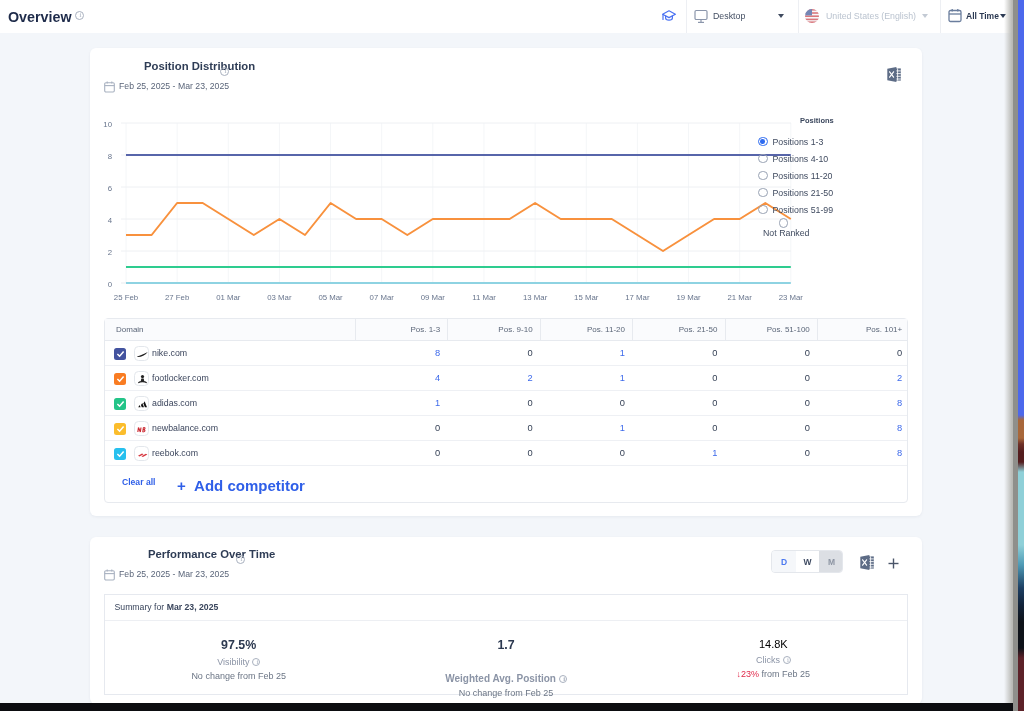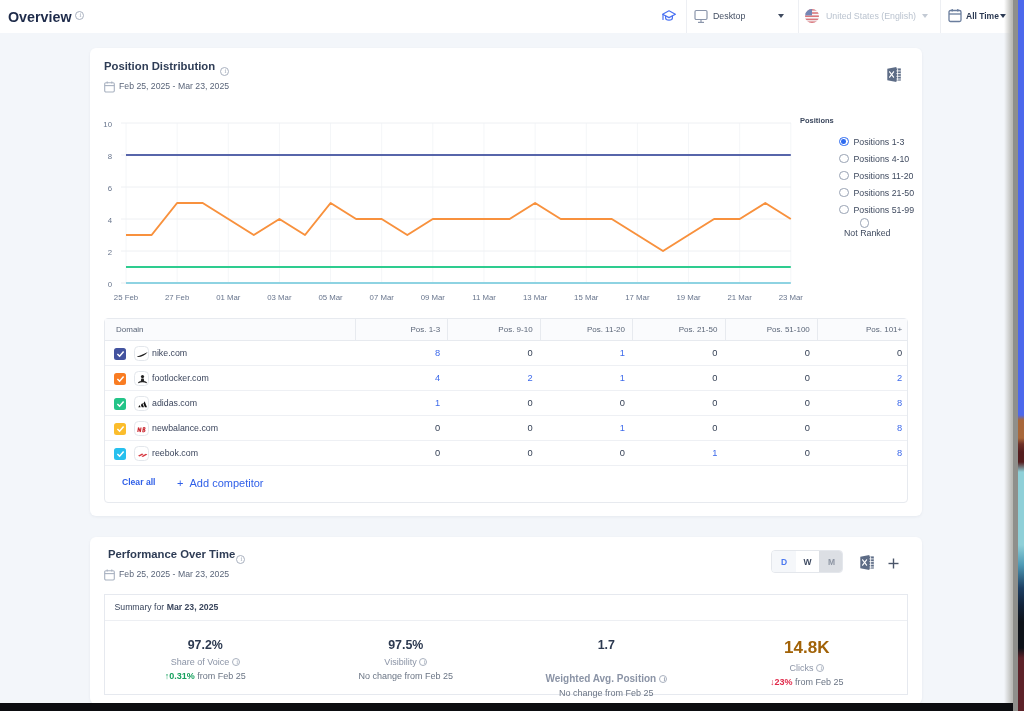--- a/index.html
+++ b/index.html
@@ -8,35 +8,35 @@
 .abs { position:absolute; }
 
 #hdr { position:absolute; left:0; top:0; width:1013px; height:33px; background:#fff; }
 #hdr .title { position:absolute; left:8px; top:9px; font-size:14.3px; font-weight:bold; color:#1e2b4a; }
 .info { display:inline-block; width:9px; height:9px; border:1px solid #a9b1bf; border-radius:50%; position:relative; }
 .info:after { content:"i"; position:absolute; left:0; top:-1px; width:9px; text-align:center; font-size:7px; color:#a9b1bf; font-family:"Liberation Serif",serif; }
 .vsep { position:absolute; top:0; width:1px; height:33px; background:#edeff3; }
 .caret { display:inline-block; width:0; height:0; border-left:3.5px solid transparent; border-right:3.5px solid transparent; border-top:4.5px solid #3f4a5f; }
 
 .card { position:absolute; left:90px; width:832px; background:#fff; border-radius:6px; box-shadow:0 1px 3px rgba(20,30,60,0.06); }
-.cardtitle { font-size:11.3px; font-weight:bold; color:#2e3c55; white-space:nowrap; }
+.cardtitle { font-size:11.3px; font-weight:bold; color:#2e3c55; white-space:nowrap;margin-left:40px; }
 .datetxt { font-size:8.7px; color:#5a6579; white-space:nowrap; }
 
 #tbl { position:absolute; left:14px; top:270px; width:804px; height:185px; border:1px solid #e7eaef; border-radius:4px; }
 .thead { position:absolute; left:0; top:0; width:802px; height:22px; background:#fafbfd; border-bottom:1px solid #e7eaef; }
 .th { position:absolute; top:0; height:22px; line-height:22px; font-size:8px; color:#5b6678; }
 .trow { position:absolute; left:0; width:802px; height:25px; border-bottom:1px solid #eef0f4; }
 .num { position:absolute; top:0; height:25px; line-height:25px; width:92.4px; text-align:right; padding-right:7.2px; font-size:9.3px; color:#333f54; }
 .num.lnk { color:#3d6aeb; }
 .cb { position:absolute; left:9px; top:6.5px; width:12px; height:12px; border-radius:2.5px; }
 .cb svg { position:absolute; left:1.5px; top:2px; width:9px; height:8px; }
 .fav { position:absolute; left:29px; top:5px; width:15px; height:15px; border:1px solid #e3e7ec; border-radius:4.5px; background:#fff; }
 .dmn { position:absolute; left:47px; top:0; height:25px; line-height:25px; font-size:8.8px; color:#3b455c; }
 
-.rrow { position:absolute; left:749px; height:17px; display:flex; align-items:center; }
+.rrow { position:absolute; left:668px; height:17px; display:flex; align-items:center; }
 .radio { width:9.5px; height:9.5px; border:1.2px solid #98a2b3; border-radius:50%; box-sizing:border-box; position:relative; flex:none; }
 .radio.on { border-color:#2e6bf0; }
 .radio.on i { position:absolute; left:50%; top:50%; width:4.6px; height:4.6px; margin:-2.3px 0 0 -2.3px; background:#2e6bf0; border-radius:50%; }
 .rtxt { font-size:8.8px; color:#3f4a5f; margin-left:5px; white-space:nowrap; }
 
 #edgegrad { position:absolute; left:1004px; top:0; width:9px; height:711px; background:linear-gradient(to right, rgba(243,246,250,0), #b9b9b5 90%); }
 #edgegray { position:absolute; left:1013px; top:0; width:5px; height:711px; background:#8f8f8b; }
 #edgecol { position:absolute; left:1018px; top:0; width:6px; height:711px;
   background:linear-gradient(to bottom,
     #4c68ec 0, #4c68ec 415px, #a8673a 420px, #a8673a 438px, #6e3128 444px,
@@ -314,21 +314,21 @@
           <span class="dmn">reebok.com</span>
           <span class="num" style="left:250px;">0</span>
           <span class="num" style="left:342.4px;">0</span>
           <span class="num" style="left:434.8px;">0</span>
           <span class="num lnk" style="left:527.2px;">1</span>
           <span class="num" style="left:619.6px;">0</span>
           <span class="num lnk" style="left:712px;">8</span>
         </div>
       </div>
     <span class="abs" style="left:17px;top:158px;font-size:8.6px;font-weight:bold;color:#2f5fe8;">Clear all</span>
-    <span class="abs" style="left:72px;top:158px;font-size:11px;font-weight:normal;color:#2f5fe8;">+&nbsp;&nbsp;Add competitor</span>
+    <span class="abs" style="left:72px;top:158px;font-size:15px;font-weight:bold;color:#2f5fe8;">+&nbsp;&nbsp;Add competitor</span>
   </div>
 </div>
 
 <div class="card" style="top:537px;height:167px;">
   <span class="cardtitle abs" style="left:18px;top:11px;">Performance Over Time</span>
   <span class="info abs" style="left:146px;top:13px;"></span>
   <svg class="abs" style="left:14px;top:32px;" width="11" height="12" viewBox="0 0 11 12">
     <rect x="0.7" y="1.7" width="9.6" height="9.3" rx="1.2" fill="none" stroke="#a8b1c0" stroke-width="1.1"></rect>
     <line x1="0.7" y1="4.6" x2="10.3" y2="4.6" stroke="#a8b1c0" stroke-width="1.1"></line>
     <line x1="3.2" y1="0.4" x2="3.2" y2="2.6" stroke="#a8b1c0" stroke-width="1.1"></line>
@@ -359,38 +359,33 @@
   <svg class="abs" style="left:798px;top:21px;" width="11" height="11" viewBox="0 0 11 11">
     <line x1="5.5" y1="0.5" x2="5.5" y2="10.5" stroke="#4a5569" stroke-width="1.4"></line>
     <line x1="0.5" y1="5.5" x2="10.5" y2="5.5" stroke="#4a5569" stroke-width="1.4"></line>
   </svg>
   
   <div class="abs" style="left:14px;top:57px;width:804px;height:101px;border:1px solid #e6e9ef;border-radius:0;">
     <span class="abs" style="left:9.5px;top:7px;font-size:8.7px;color:#39455c;white-space:nowrap;">Summary for <b>Mar 23, 2025</b></span>
     <div class="abs" style="left:0;top:25px;width:802px;height:1px;background:#edeff3;"></div>
     <div class="abs" style="left:0;top:29px;width:802px;height:71px;display:flex;">
       <div style="flex:1;text-align:center;padding-top:14px;">
-        <div style="font-size:12.4px;font-weight:bold;color:#2c3950;">97.2%</div>
-        <div style="font-size:9px;color:#8b94a6;margin-top:4.5px;">Share of Voice <span class="info" style="width:8px;height:8px;vertical-align:-1px;"></span></div>
-        <div style="font-size:9px;color:#6b7585;margin-top:4px;"><span style="color:#17a05e;font-weight:bold;">↑0.31%</span> from Feb 25</div>
-      </div>
-      <div style="flex:1;text-align:center;padding-top:14px;">
         <div style="font-size:12.4px;font-weight:bold;color:#2c3950;">97.5%</div>
         <div style="font-size:9px;color:#8b94a6;margin-top:4.5px;">Visibility <span class="info" style="width:8px;height:8px;vertical-align:-1px;"></span></div>
         <div style="font-size:9px;color:#6b7585;margin-top:4px;">No change from Feb 25</div>
       </div>
       <div style="flex:1;text-align:center;padding-top:14px;">
         <div style="font-size:12.4px;font-weight:bold;color:#2c3950;">1.7</div>
         <div style="font-size:10px;color:#8b94a6;margin-top:21px;font-weight:bold;">Weighted Avg. Position <span class="info" style="width:8px;height:8px;vertical-align:-1px;"></span></div>
         <div style="font-size:9px;color:#6b7585;margin-top:4px;">No change from Feb 25</div>
       </div>
       <div style="flex:1;text-align:center;padding-top:14px;">
-        <div style="font-size:17px;font-weight:bold;color:#a16207;">14.8K</div>
+        <div style="font-size:11px;font-weight:normal;color:#000000;">14.8K</div>
         <div style="font-size:9px;color:#8b94a6;margin-top:4.5px;">Clicks <span class="info" style="width:8px;height:8px;vertical-align:-1px;"></span></div>
-        <div style="font-size:9px;color:#6b7585;margin-top:4px;"><span style="color:#e0294a;font-weight:bold;">↓23%</span> from Feb 25</div>
+        <div style="font-size:9px;color:#6b7585;margin-top:4px;"><span style="color:#e0294a;font-weight:normal;">↓23%</span> from Feb 25</div>
       </div>
     </div>
   </div>
 </div>
 
 <div id="edgegrad"></div>
 <div id="edgegray"></div>
 <div id="edgecol"></div>
 <div id="botbar"></div>
 

